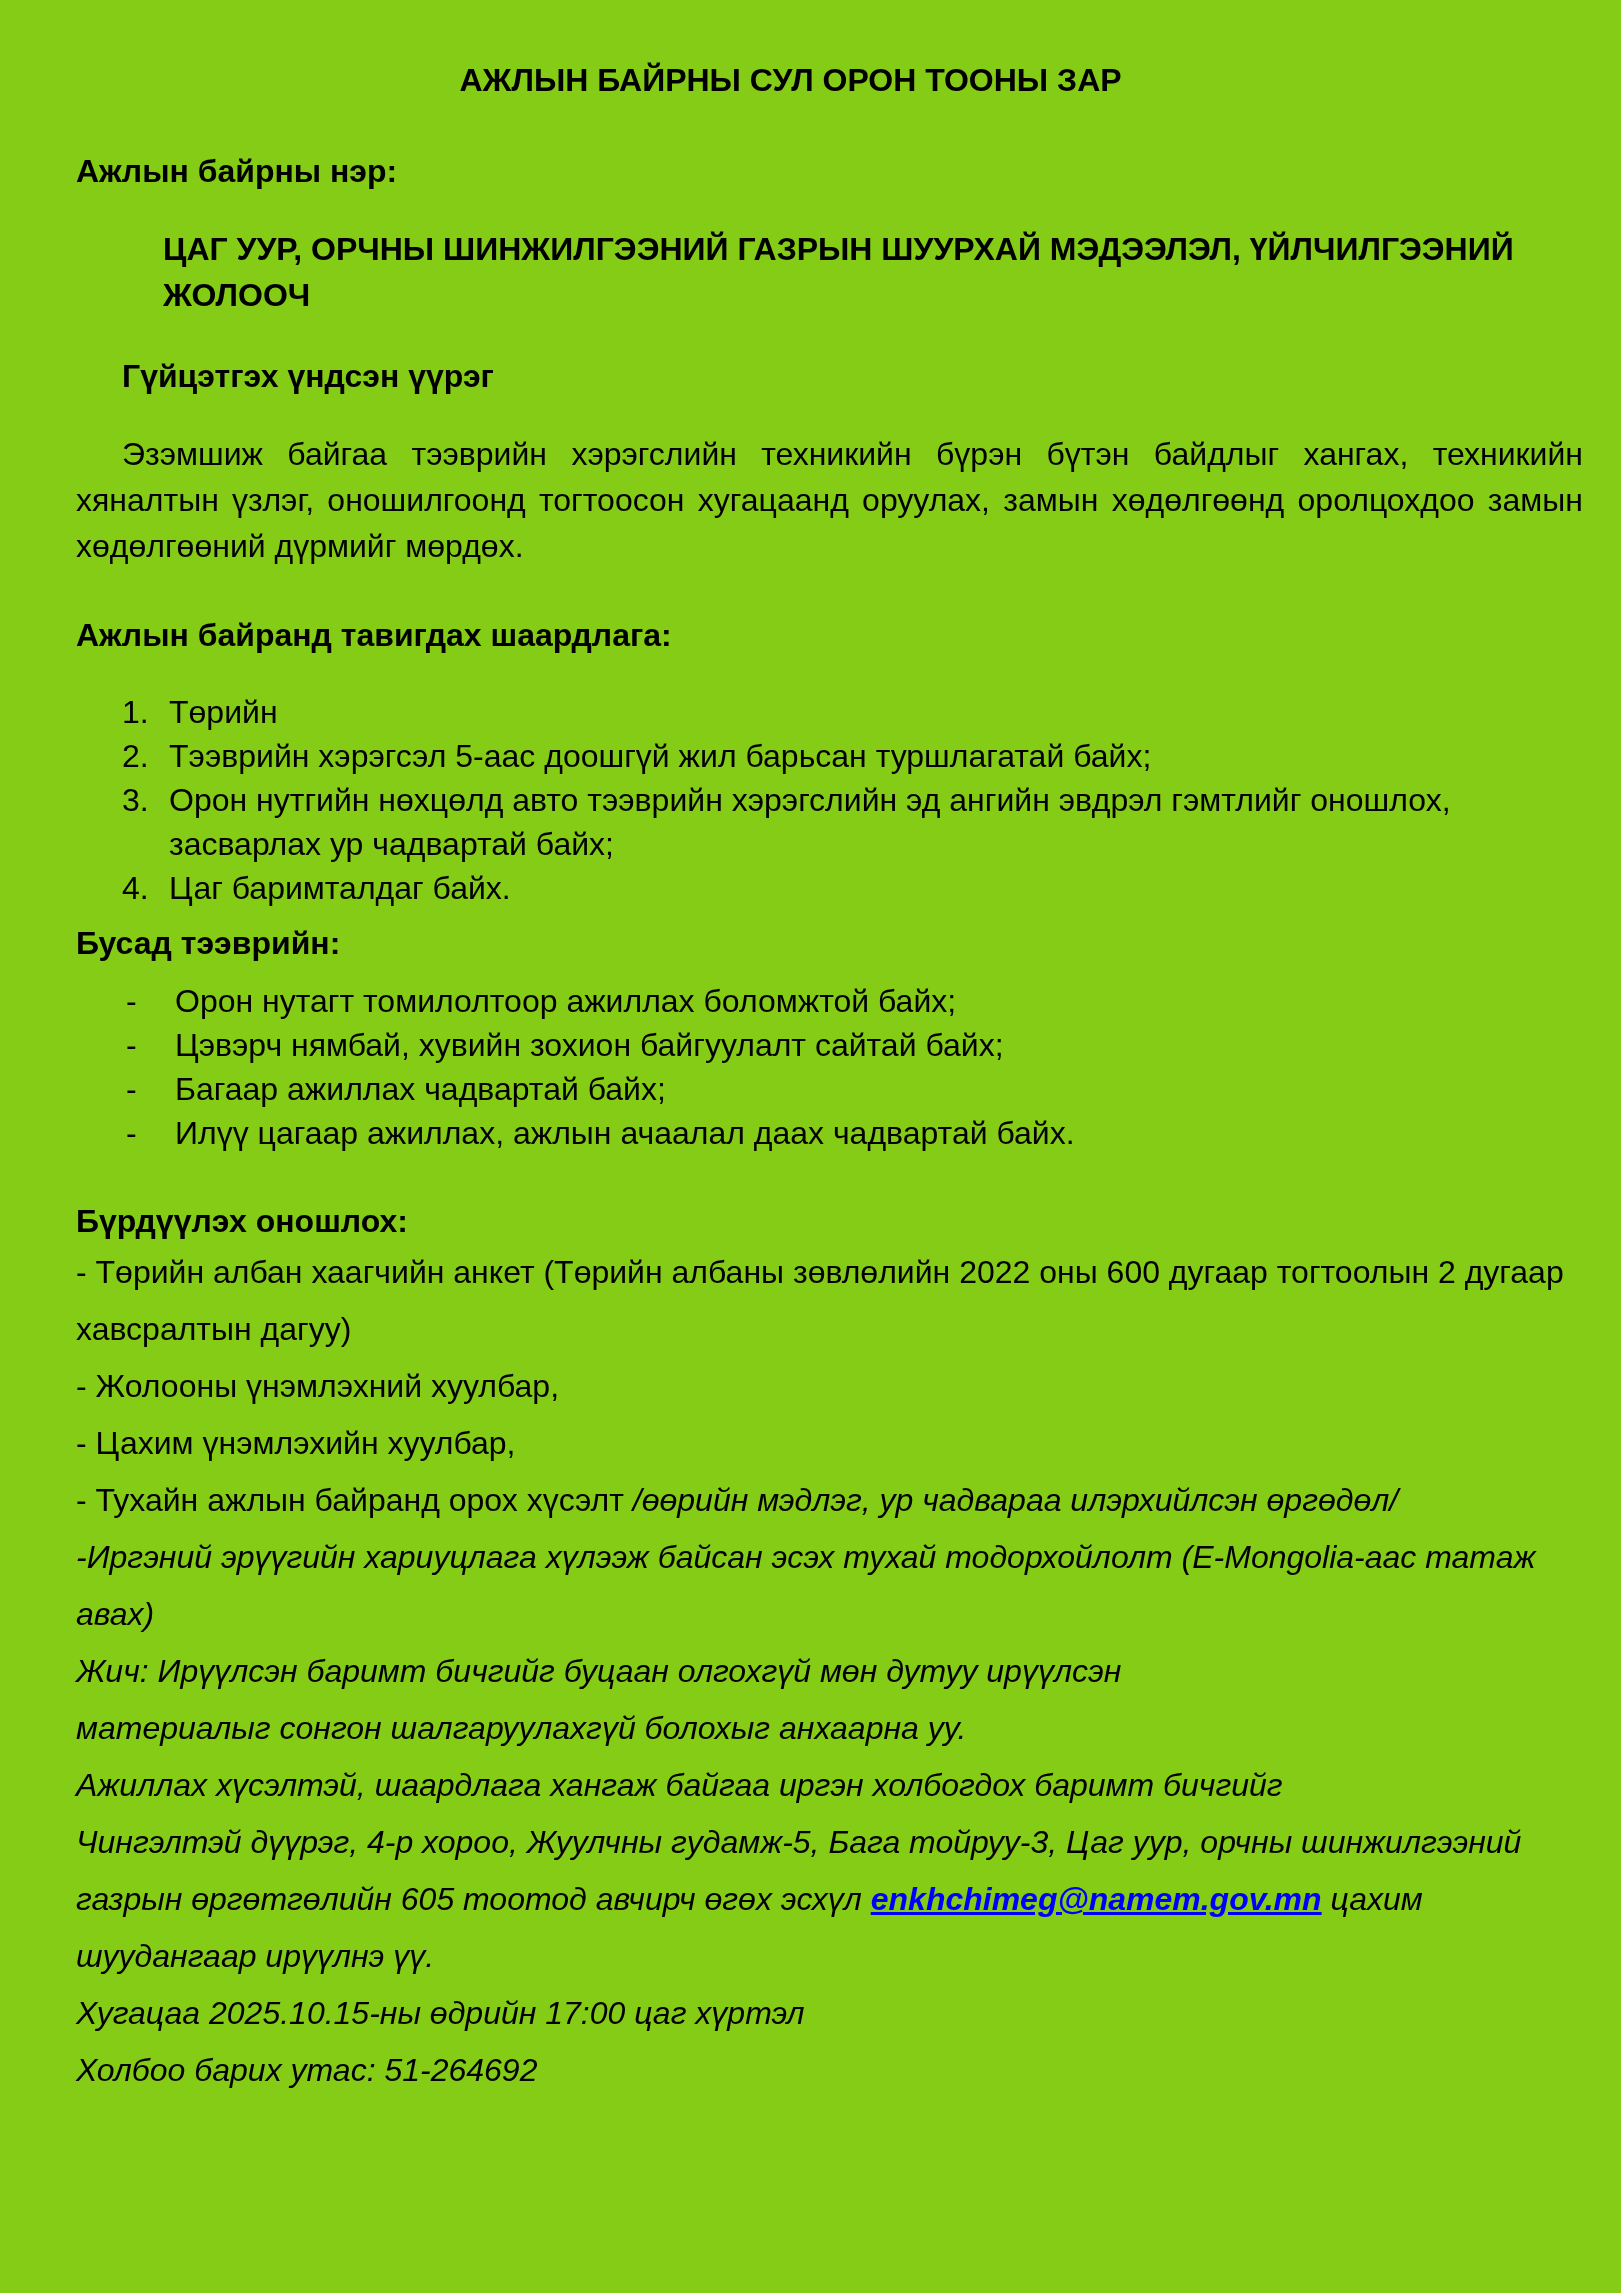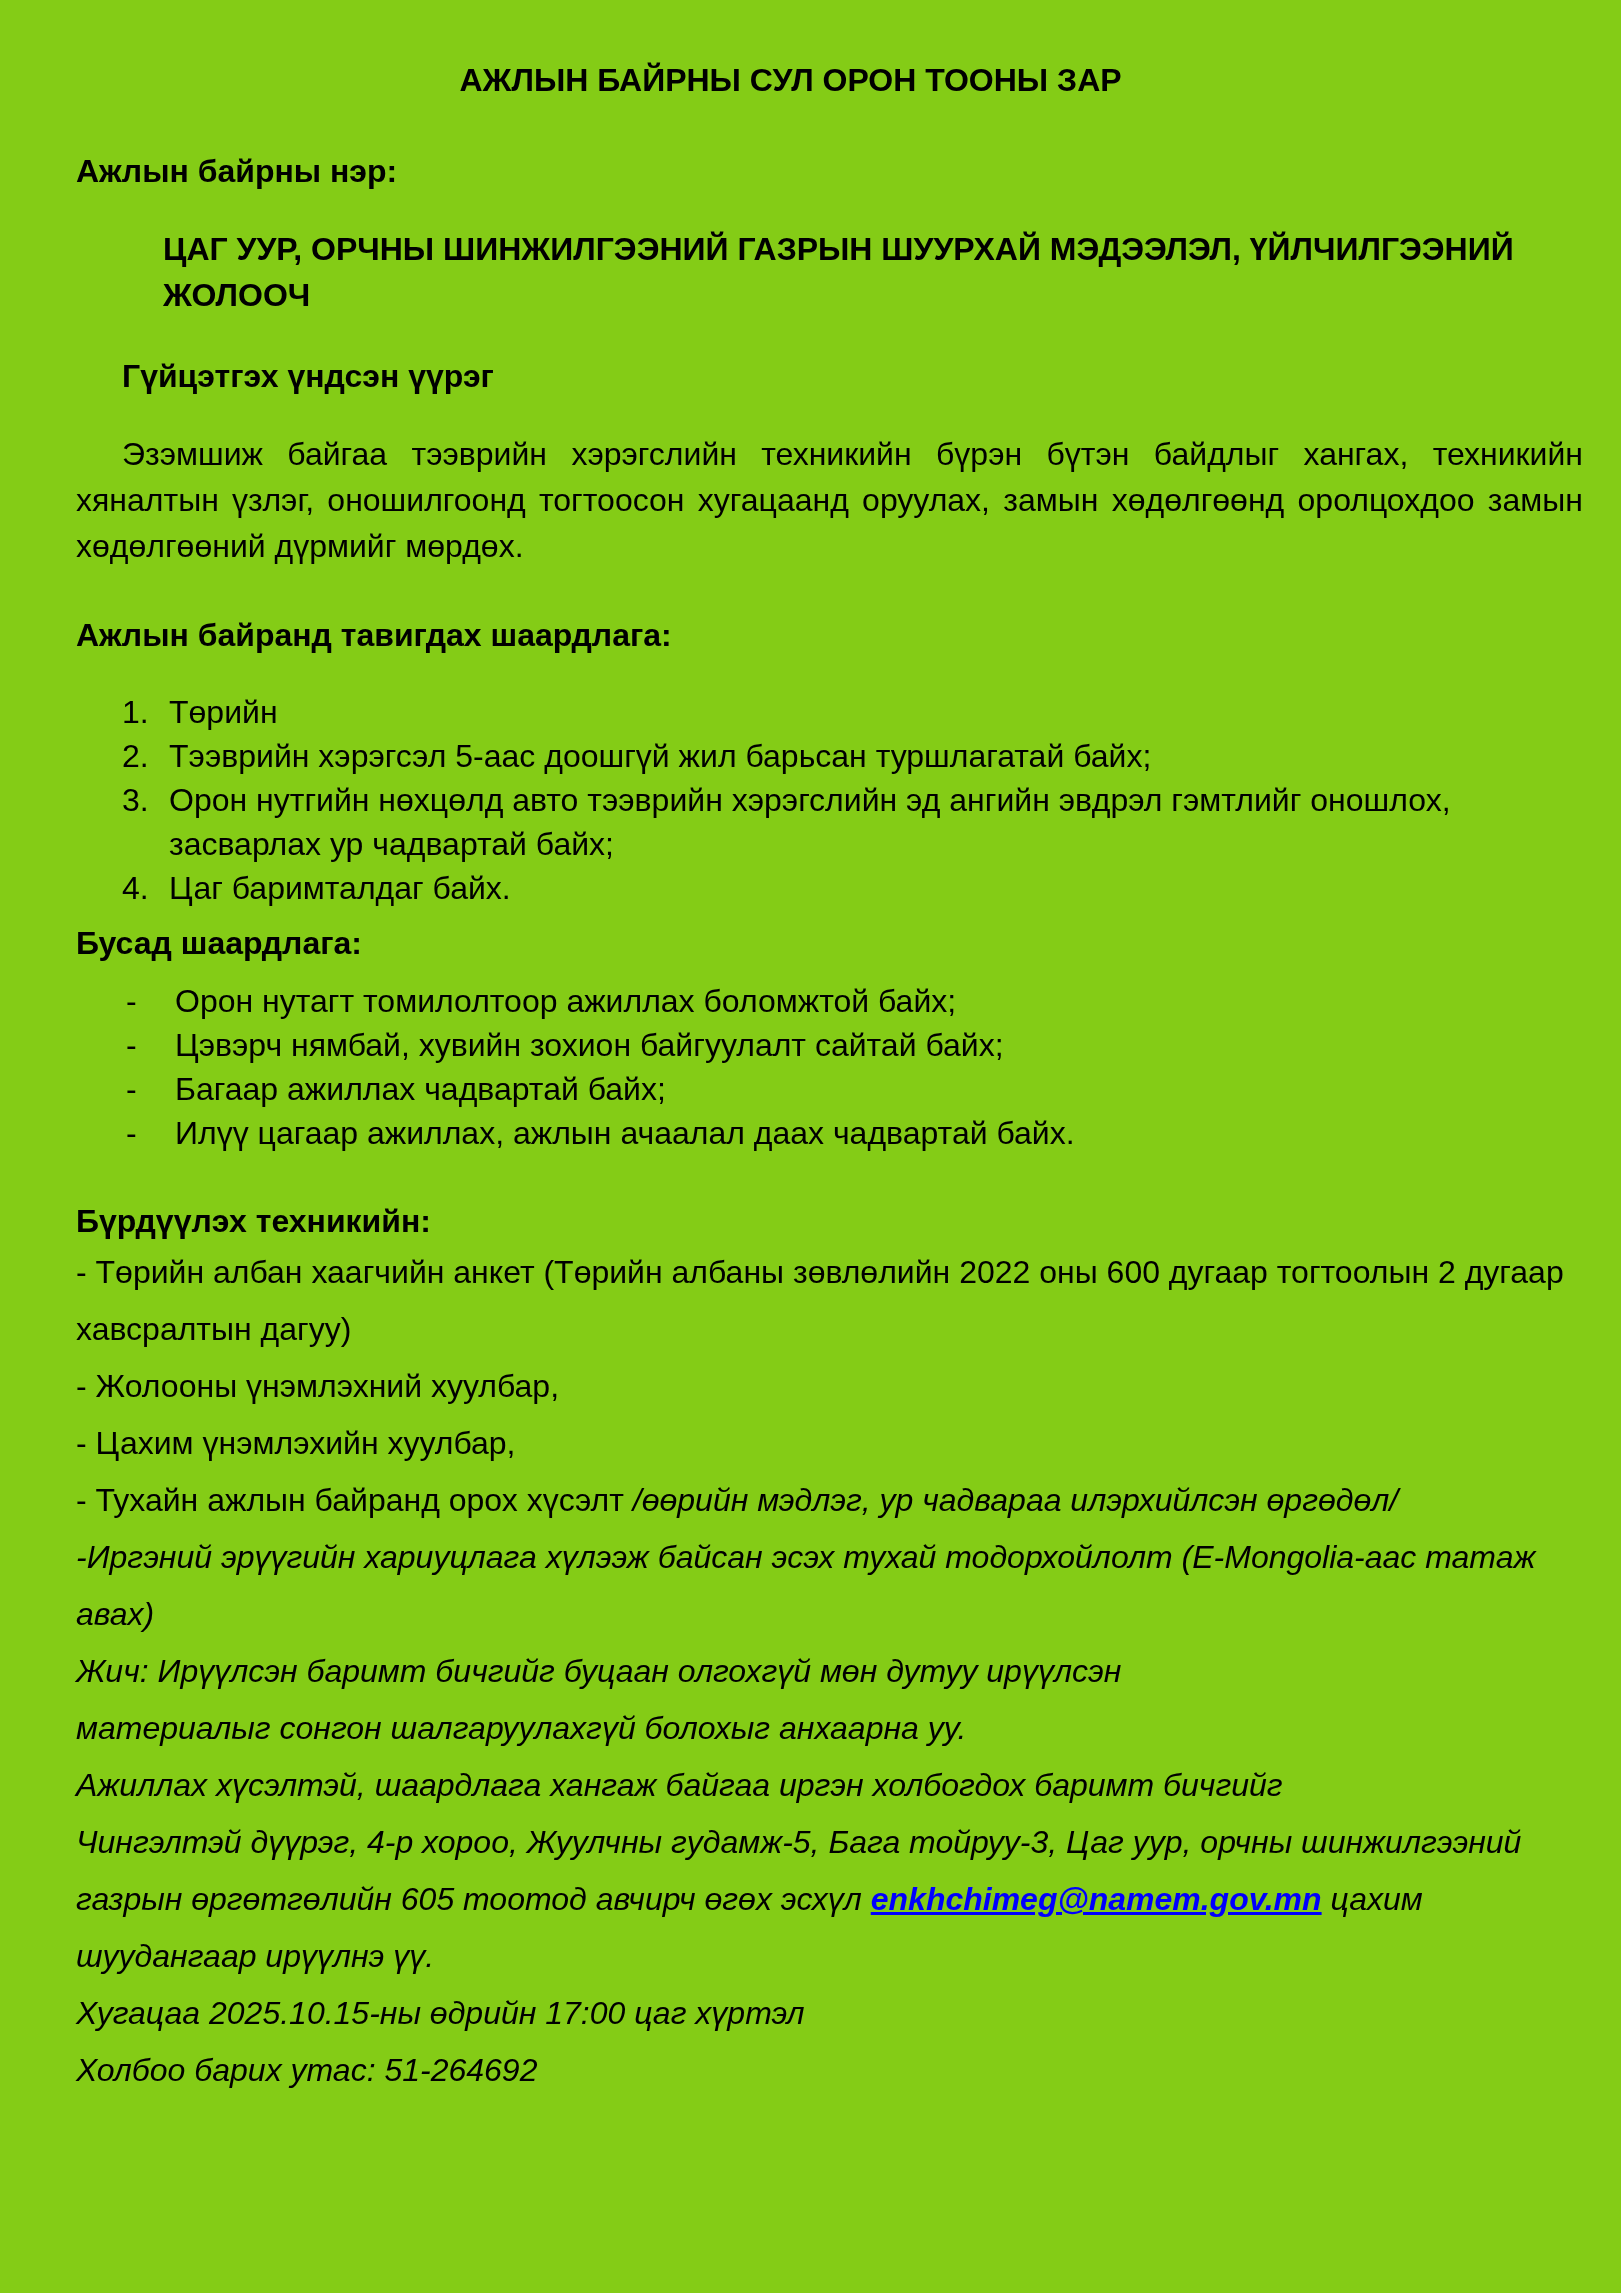--- a/index.html
+++ b/index.html
@@ -116,42 +116,42 @@
     <div class="list-row">
       <span class="num-marker">3.</span>
       <span class="row-text">Орон нутгийн нөхцөлд авто тээврийн хэрэгслийн эд ангийн эвдрэл гэмтлийг оношлох, засварлах ур чадвартай байх;</span>
     </div>
     <div class="list-row">
       <span class="num-marker">4.</span>
       <span class="row-text">Цаг баримталдаг байх.</span>
     </div>
   </div>
 
-  <p class="sec-head other-head">Бусад шаардлага:</p>
+  <p class="sec-head other-head">Бусад тээврийн:</p>
   <div class="list">
     <div class="list-row">
       <span class="dash-marker">-</span>
       <span class="row-text">Орон нутагт томилолтоор ажиллах боломжтой байх;</span>
     </div>
     <div class="list-row">
       <span class="dash-marker">-</span>
       <span class="row-text">Цэвэрч нямбай, хувийн зохион байгуулалт сайтай байх;</span>
     </div>
     <div class="list-row">
       <span class="dash-marker">-</span>
       <span class="row-text">Багаар ажиллах чадвартай байх;</span>
     </div>
     <div class="list-row">
       <span class="dash-marker">-</span>
       <span class="row-text">Илүү цагаар ажиллах, ажлын ачаалал даах чадвартай байх.</span>
     </div>
   </div>
 
   <div class="lower">
-    <p class="sec-head">Бүрдүүлэх техникийн:</p>
+    <p class="sec-head">Бүрдүүлэх оношлох:</p>
     <p>- Төрийн албан хаагчийн анкет (Төрийн албаны зөвлөлийн 2022 оны 600 дугаар тогтоолын 2 дугаар хавсралтын дагуу)</p>
     <p>- Жолооны үнэмлэхний хуулбар,</p>
     <p>- Цахим үнэмлэхийн хуулбар,</p>
     <p><span>- Тухайн ажлын байранд орох хүсэлт </span><span class="italic">/өөрийн мэдлэг, ур чадвараа илэрхийлсэн өргөдөл/</span></p>
     <p class="italic">-Иргэний эрүүгийн хариуцлага хүлээж байсан эсэх тухай тодорхойлолт (E-Mongolia-аас татаж авах)</p>
     <p class="italic">Жич: Ирүүлсэн баримт бичгийг буцаан олгохгүй мөн дутуу ирүүлсэн</p>
     <p class="italic">материалыг сонгон шалгаруулахгүй болохыг анхаарна уу.</p>
 
     <p class="italic">Ажиллах хүсэлтэй, шаардлага хангаж байгаа иргэн холбогдох баримт бичгийг</p>
     <p><span class="italic">Чингэлтэй дүүрэг, 4-р хороо, Жуулчны гудамж-5, Бага тойруу-3, Цаг уур, орчны шинжилгээний газрын өргөтгөлийн 605 тоотод авчирч өгөх эсхүл </span><a class="email-link">enkhchimeg@namem.gov.mn</a><span class="italic"> цахим шуудангаар ирүүлнэ үү.</span></p>

